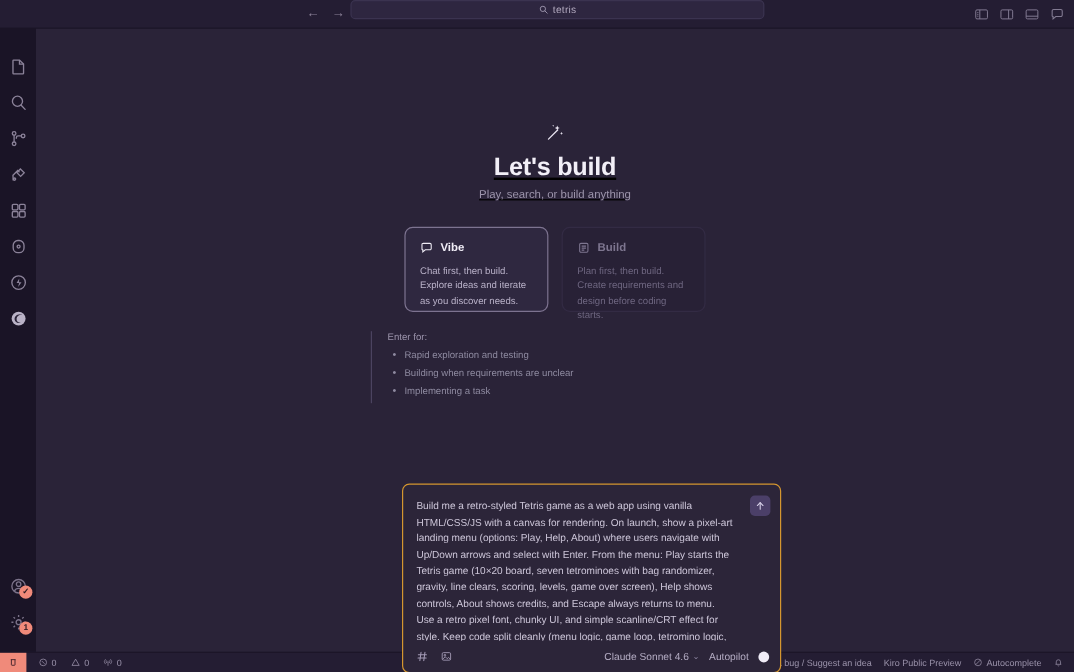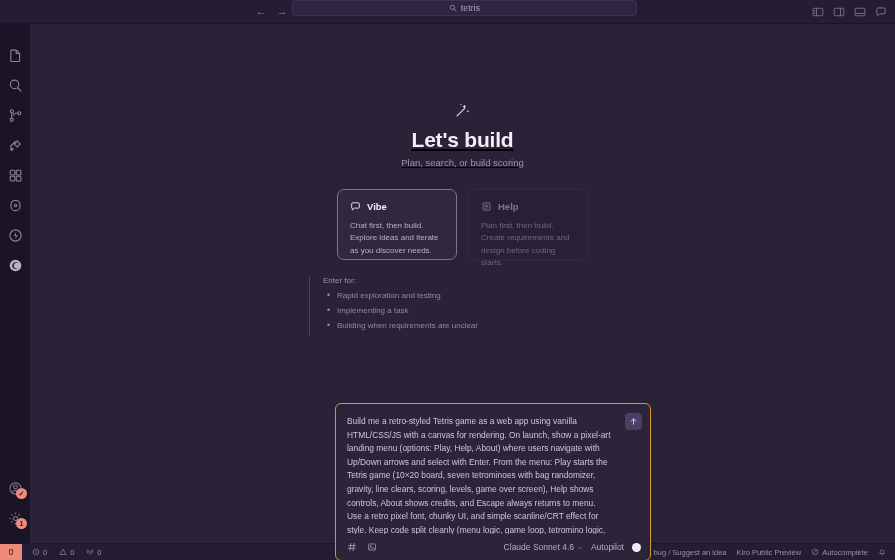--- a/index.html
+++ b/index.html
@@ -339,21 +339,21 @@
       <div class="hero">
         <div class="hero-icon">
           <svg viewBox="0 0 20 20" fill="none" stroke="#e8e4f0" stroke-width="1.3" stroke-linecap="round">
             <path d="M3.6 16.4 12.6 7.4"></path>
             <path d="m12.2 3.1.7 1.7 1.7.7-1.7.7-.7 1.7-.7-1.7-1.7-.7 1.7-.7z" fill="#e8e4f0" stroke="none"></path>
             <path d="m16.4 9.2.45 1.1 1.1.45-1.1.45-.45 1.1-.45-1.1-1.1-.45 1.1-.45z" fill="#e8e4f0" stroke="none"></path>
             <path d="m8.2 2.2.3.8.8.3-.8.3-.3.8-.3-.8-.8-.3.8-.3z" fill="#e8e4f0" stroke="none"></path>
           </svg>
         </div>
         <div class="hero-title">Let's build</div>
-        <div class="hero-sub">Plan, search, or build scoring</div>
+        <div class="hero-sub">Play, search, or build anything</div>
       </div>
 
       <div class="cards">
 
         <div class="card selected">
           <div class="card-head">
             <svg viewBox="0 0 16 16" fill="none" stroke="#efecf5" stroke-width="1.3">
               <path d="M2.4 4.2a1.6 1.6 0 0 1 1.6-1.6h8a1.6 1.6 0 0 1 1.6 1.6v4.6a1.6 1.6 0 0 1-1.6 1.6H6.4L3.4 13V10.4h-.4a.6.6 0 0 1-.6-.6z"></path>
             </svg>
             <span class="card-title">Vibe</span>
@@ -362,32 +362,32 @@
         </div>
 
         <div class="card dim">
           <div class="card-head">
             <svg viewBox="0 0 16 16" fill="none" stroke="#7e7690" stroke-width="1.3">
               <rect x="3" y="2.6" width="10" height="10.8" rx="1.5"></rect>
               <line x1="5.4" y1="6" x2="10.6" y2="6"></line>
                 <line x1="5.4" y1="8.4" x2="10.6" y2="8.4"></line>
                 <line x1="5.4" y1="10.8" x2="8.6" y2="10.8"></line>
             </svg>
-            <span class="card-title">Help</span>
+            <span class="card-title">Build</span>
           </div>
           <div class="card-desc">Plan first, then build. Create requirements and design before coding starts.</div>
         </div>
       </div>
 
       <div class="greatfor">
         <div class="gf-title">Enter for:</div>
         <ul class="gf-list">
           <li>Rapid exploration and testing</li>
+          <li>Building when requirements are unclear</li>
           <li>Implementing a task</li>
-          <li>Building when requirements are unclear</li>
         </ul>
       </div>
 
       <div class="promptwrap">
         <div class="prompt-text" placeholder="Plan, search, or build anything">Build me a retro-styled Tetris game as a web app using vanilla HTML/CSS/JS with a canvas for rendering. On launch, show a pixel-art landing menu (options: Play, Help, About) where users navigate with Up/Down arrows and select with Enter. From the menu: Play starts the Tetris game (10×20 board, seven tetrominoes with bag randomizer, gravity, line clears, scoring, levels, game over screen), Help shows controls, About shows credits, and Escape always returns to menu. Use a retro pixel font, chunky UI, and simple scanline/CRT effect for style. Keep code split cleanly (menu logic, game loop, tetromino logic, scene manager).</div>
 
         <div class="send-btn">
           <svg viewBox="0 0 16 16" fill="none" stroke="#d8d1e8" stroke-width="1.6" stroke-linecap="round" stroke-linejoin="round">
             <line x1="8" y1="13" x2="8" y2="3.4"></line>
               <polyline points="3.8,7.6 8,3.2 12.2,7.6"></polyline>

